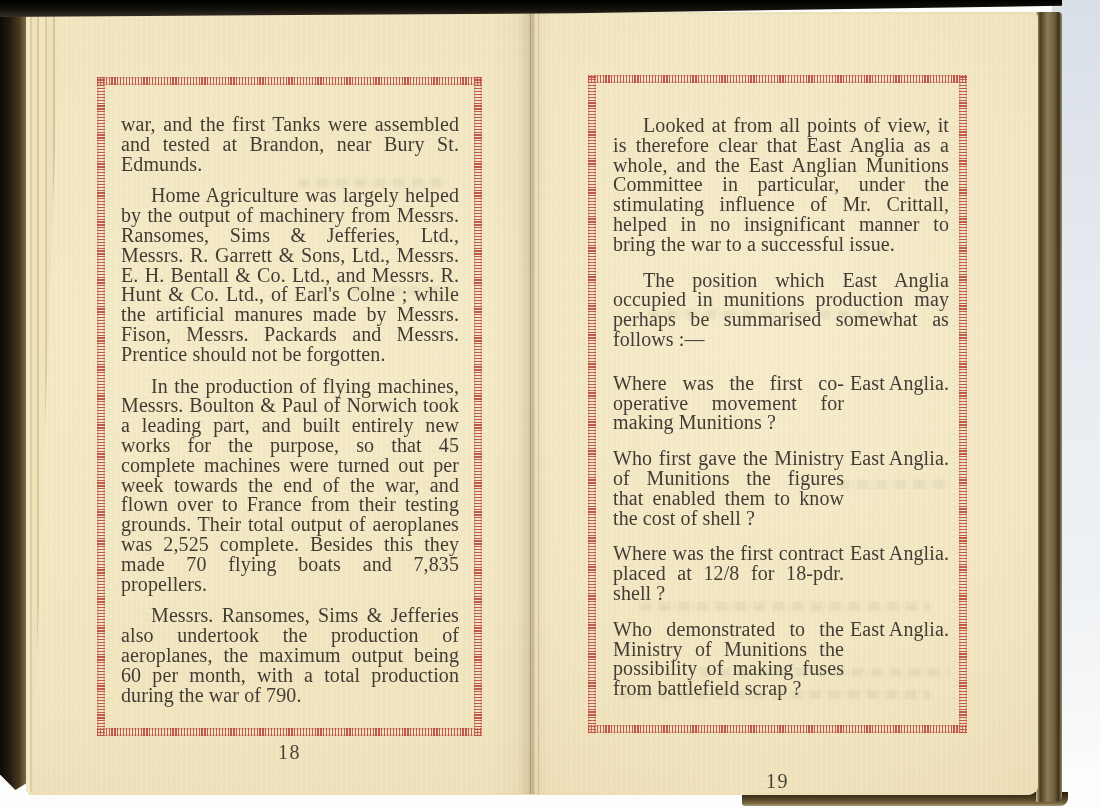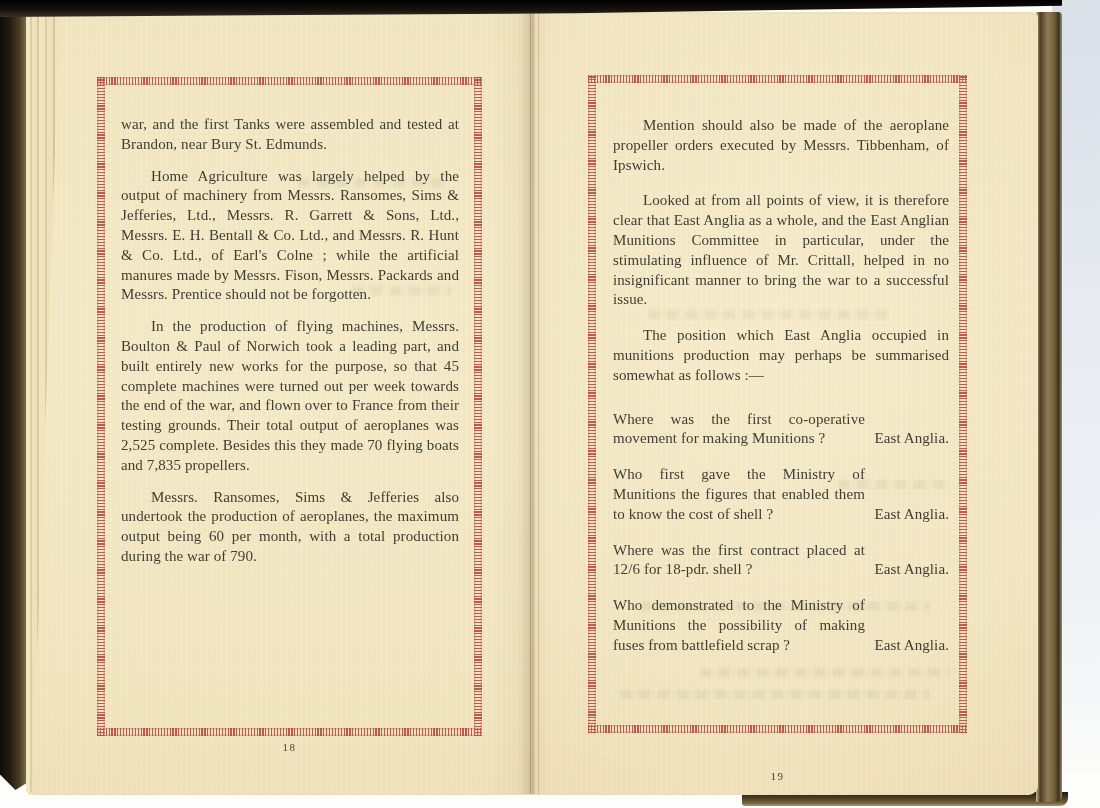--- a/index.html
+++ b/index.html
@@ -86,34 +86,34 @@
     box-shadow:inset 0 1.5px 0 rgba(178,70,58,.30), inset 0 -1.5px 0 rgba(178,70,58,.30);}
   .frame .band-v{position:absolute;top:0;bottom:0;width:8px;
     background:repeating-linear-gradient(0deg,rgba(189,79,66,.92) 0 1.2px,rgba(246,230,199,.12) 1.2px 2.9px);
     box-shadow:inset 1.5px 0 0 rgba(178,70,58,.30), inset -1.5px 0 0 rgba(178,70,58,.30);}
   .band-top{top:0;} .band-bottom{bottom:0;} .band-left{left:0;} .band-right{right:0;}
   .frame-left{left:97px;top:77px;width:385px;height:659px;}
   .frame-right{left:588px;top:75px;width:379px;height:658px;}
   
   .text-block{
     position:absolute;z-index:6;color:#413d35;
-    font-size:15px;line-height:19.8px;text-align:justify;
+    font-size:20px;line-height:19.8px;text-align:justify;
     letter-spacing:.1px;
   }
   .text-left{left:121px;top:115px;width:338px;}
   .text-right{left:613px;top:116px;width:336px;}
   .para{margin:0 0 12px 0;text-indent:30px;}
   .text-right .para{margin-bottom:16px;}
   .para.flush{text-indent:0;}
   .qa{margin-top:24px;}
-  .qa-row{display:flex;justify-content:space-between;align-items:flex-end;margin-bottom:16px;}
+  .qa-row{display:flex;justify-content:space-between;margin-bottom:16px;}
   .qa-q{width:252px;text-align:justify;}
   .qa-a{white-space:nowrap;padding-left:6px;}
   .folio{
-    position:absolute;z-index:6;color:#474337;font-size:11px;letter-spacing:1.5px;
+    position:absolute;z-index:6;color:#474337;font-size:20px;letter-spacing:1.5px;
     text-align:center;
   }
   .folio-left{left:97px;top:741px;width:385px;}
   .folio-right{left:588px;top:770px;width:379px;}
   
   .ghost{
     position:absolute;z-index:4;height:9px;border-radius:4px;filter:blur(1.6px);opacity:.75;
     background:repeating-linear-gradient(90deg,rgba(118,136,104,.14) 0 11px,rgba(118,136,104,.03) 11px 19px);
   }
 </style>
@@ -160,34 +160,33 @@
 </div>
 
 <div class="text-block text-left">
   <p class="para flush">war, and the first Tanks were assembled and tested at Brandon, near Bury St. Edmunds.</p>
   <p class="para">Home Agriculture was largely helped by the output of machinery from Messrs. Ransomes, Sims &amp; Jefferies, Ltd., Messrs. R. Garrett &amp; Sons, Ltd., Messrs. E. H. Bentall &amp; Co. Ltd., and Messrs. R. Hunt &amp; Co. Ltd., of Earl's Colne ; while the artificial manures made by Messrs. Fison, Messrs. Packards and Messrs. Prentice should not be forgotten.</p>
   <p class="para">In the production of flying machines, Messrs. Boulton &amp; Paul of Norwich took a leading part, and built entirely new works for the purpose, so that 45 complete machines were turned out per week towards the end of the war, and flown over to France from their testing grounds. Their total output of aeroplanes was 2,525 complete. Besides this they made 70 flying boats and 7,835 propellers.</p>
   <p class="para">Messrs. Ransomes, Sims &amp; Jefferies also undertook the production of aeroplanes, the maximum output being 60 per month, with a total production during the war of 790.</p>
 </div>
 
 <div class="text-block text-right">
-  <p class="para">Mention should also be made of the aeroplane propeller orders executed by Messrs. Tibbenham, of Ipswich.</p>
   <p class="para">Looked at from all points of view, it is therefore clear that East Anglia as a whole, and the East Anglian Munitions Committee in particular, under the stimulating influence of Mr. Crittall, helped in no insignificant manner to bring the war to a successful issue.</p>
   <p class="para">The position which East Anglia occupied in munitions production may perhaps be summarised somewhat as follows :—</p>
   <div class="qa">
     <div class="qa-row">
       <div class="qa-q">Where was the first co-operative movement for making Munitions ?</div>
       <div class="qa-a">East Anglia.</div>
     </div>
     <div class="qa-row">
       <div class="qa-q">Who first gave the Ministry of Munitions the figures that enabled them to know the cost of shell ?</div>
       <div class="qa-a">East Anglia.</div>
     </div>
     <div class="qa-row">
-      <div class="qa-q">Where was the first contract placed at 12/6 for 18-pdr. shell ?</div>
+      <div class="qa-q">Where was the first contract placed at 12/8 for 18-pdr. shell ?</div>
       <div class="qa-a">East Anglia.</div>
     </div>
     <div class="qa-row">
       <div class="qa-q">Who demonstrated to the Ministry of Munitions the possibility of making fuses from battlefield scrap ?</div>
       <div class="qa-a">East Anglia.</div>
     </div>
   </div>
 </div>
 
 <div class="folio folio-left">18</div>

